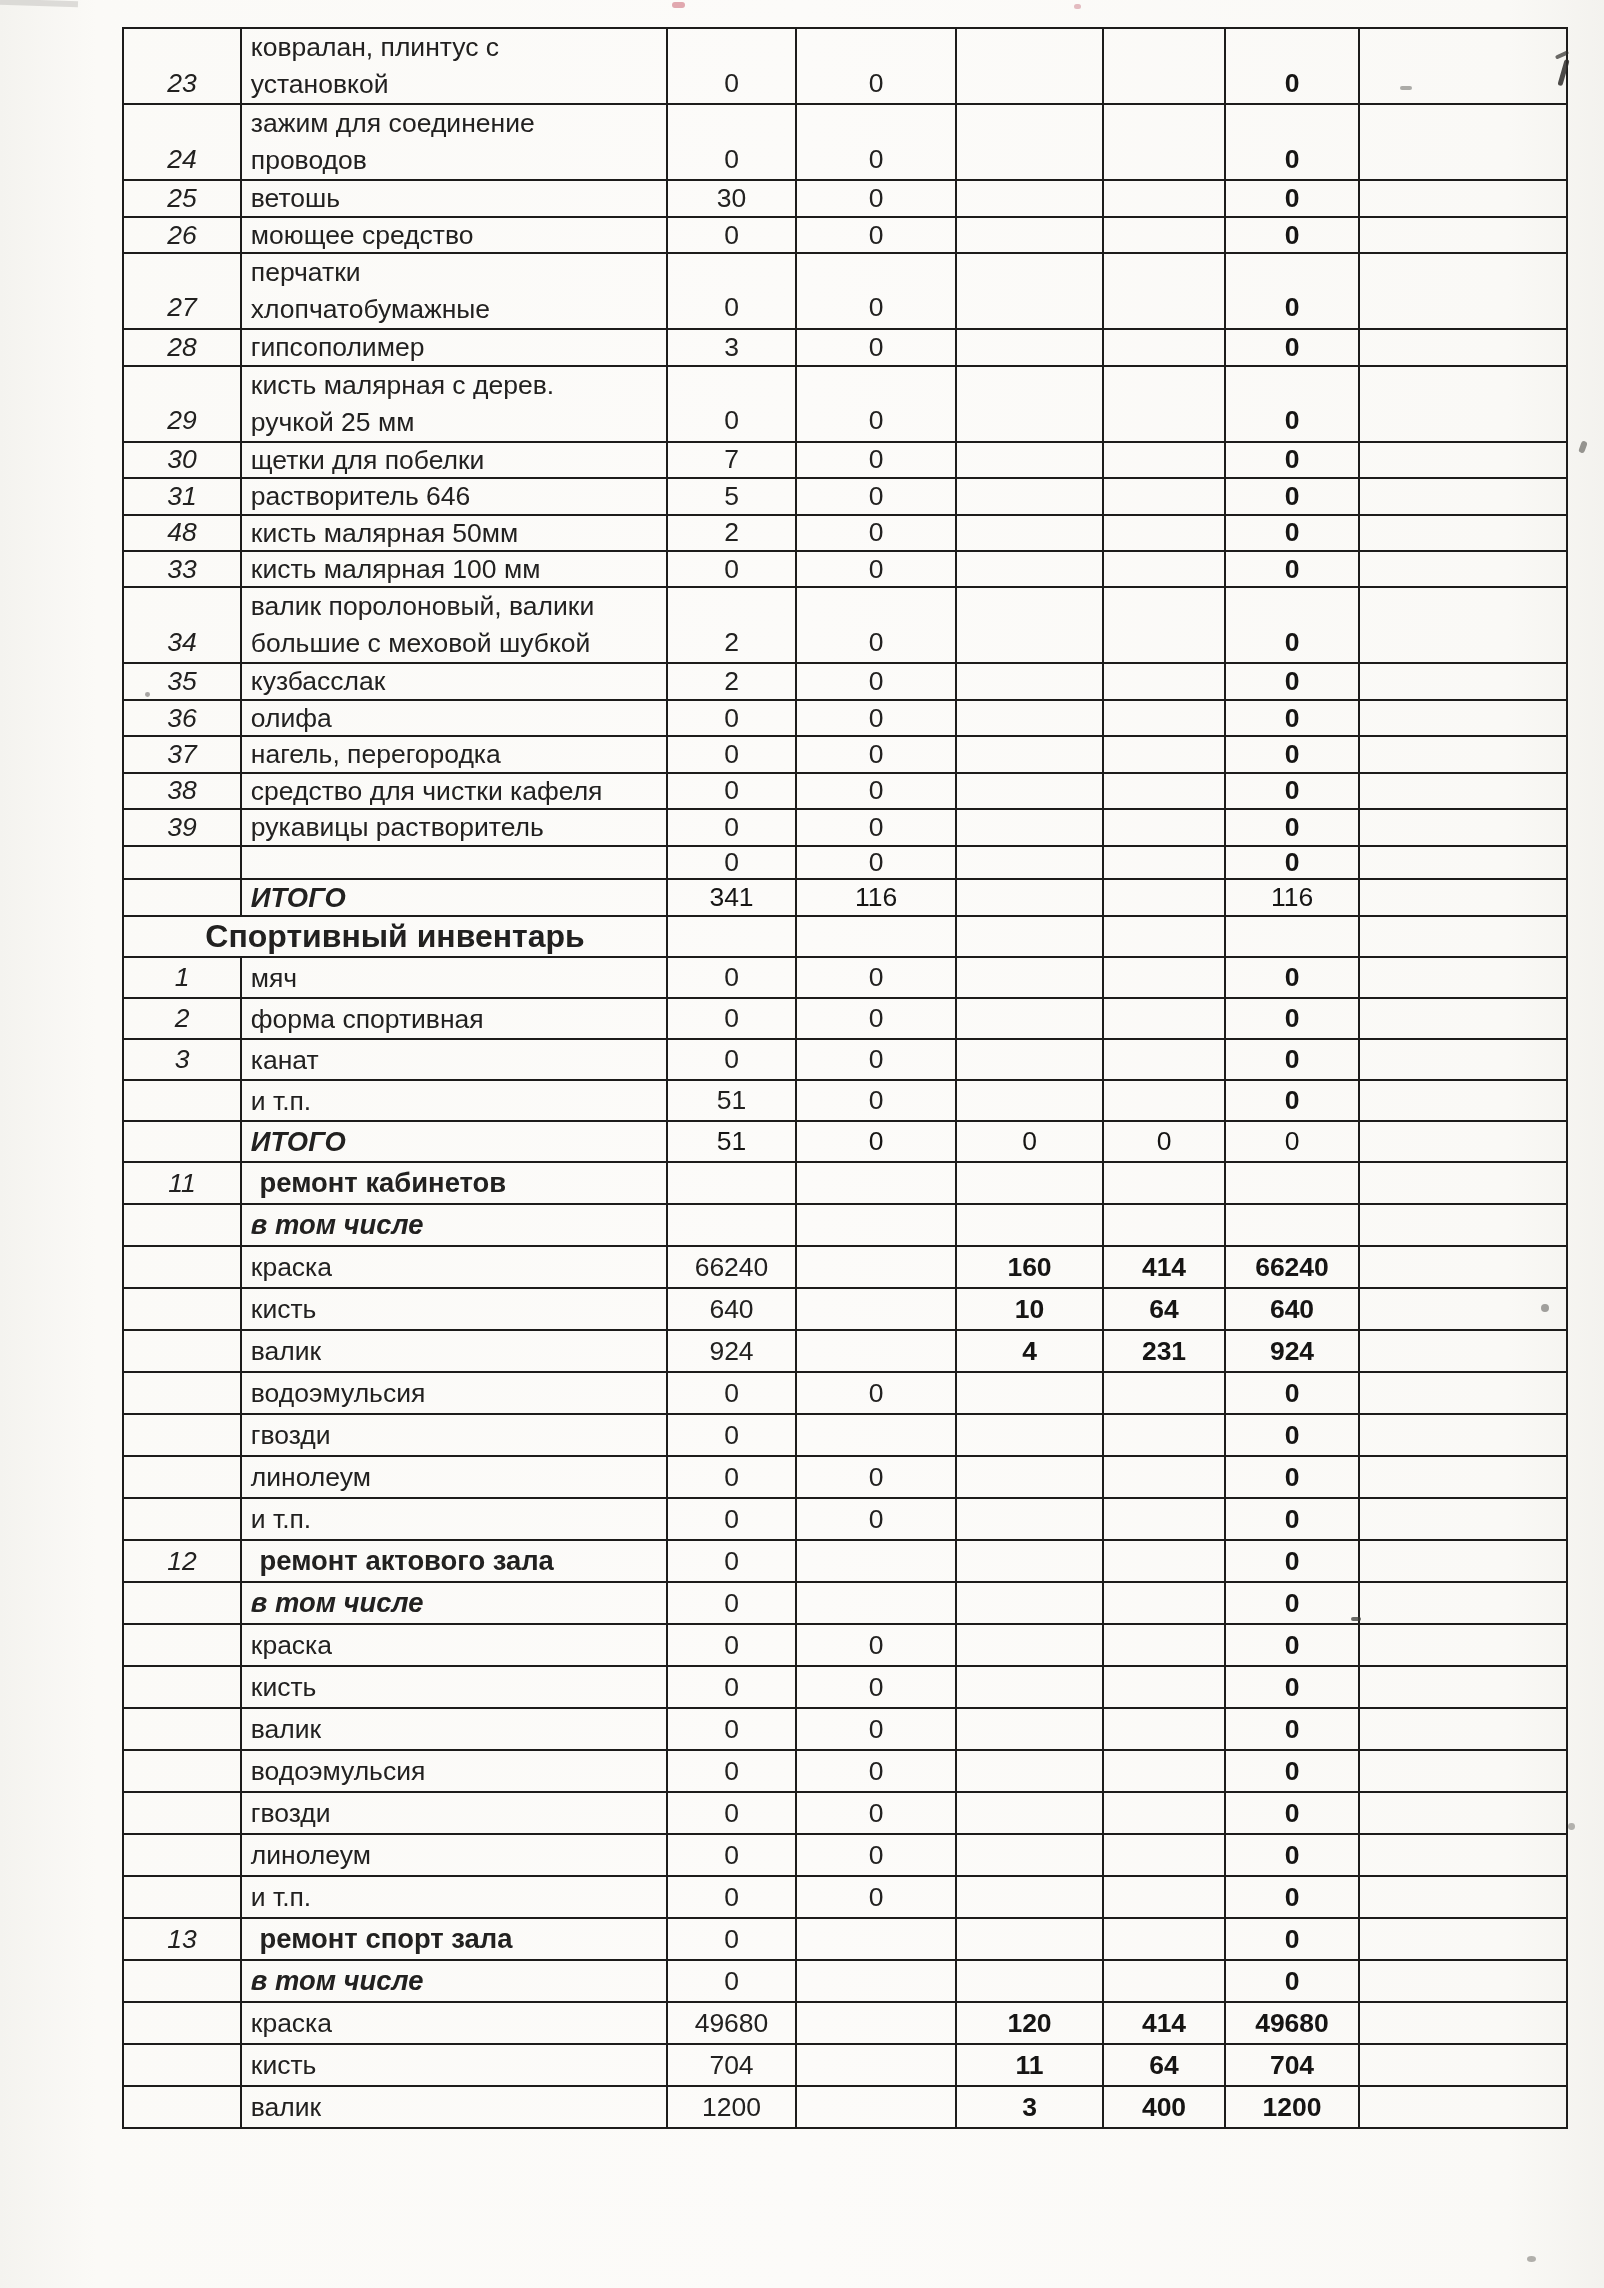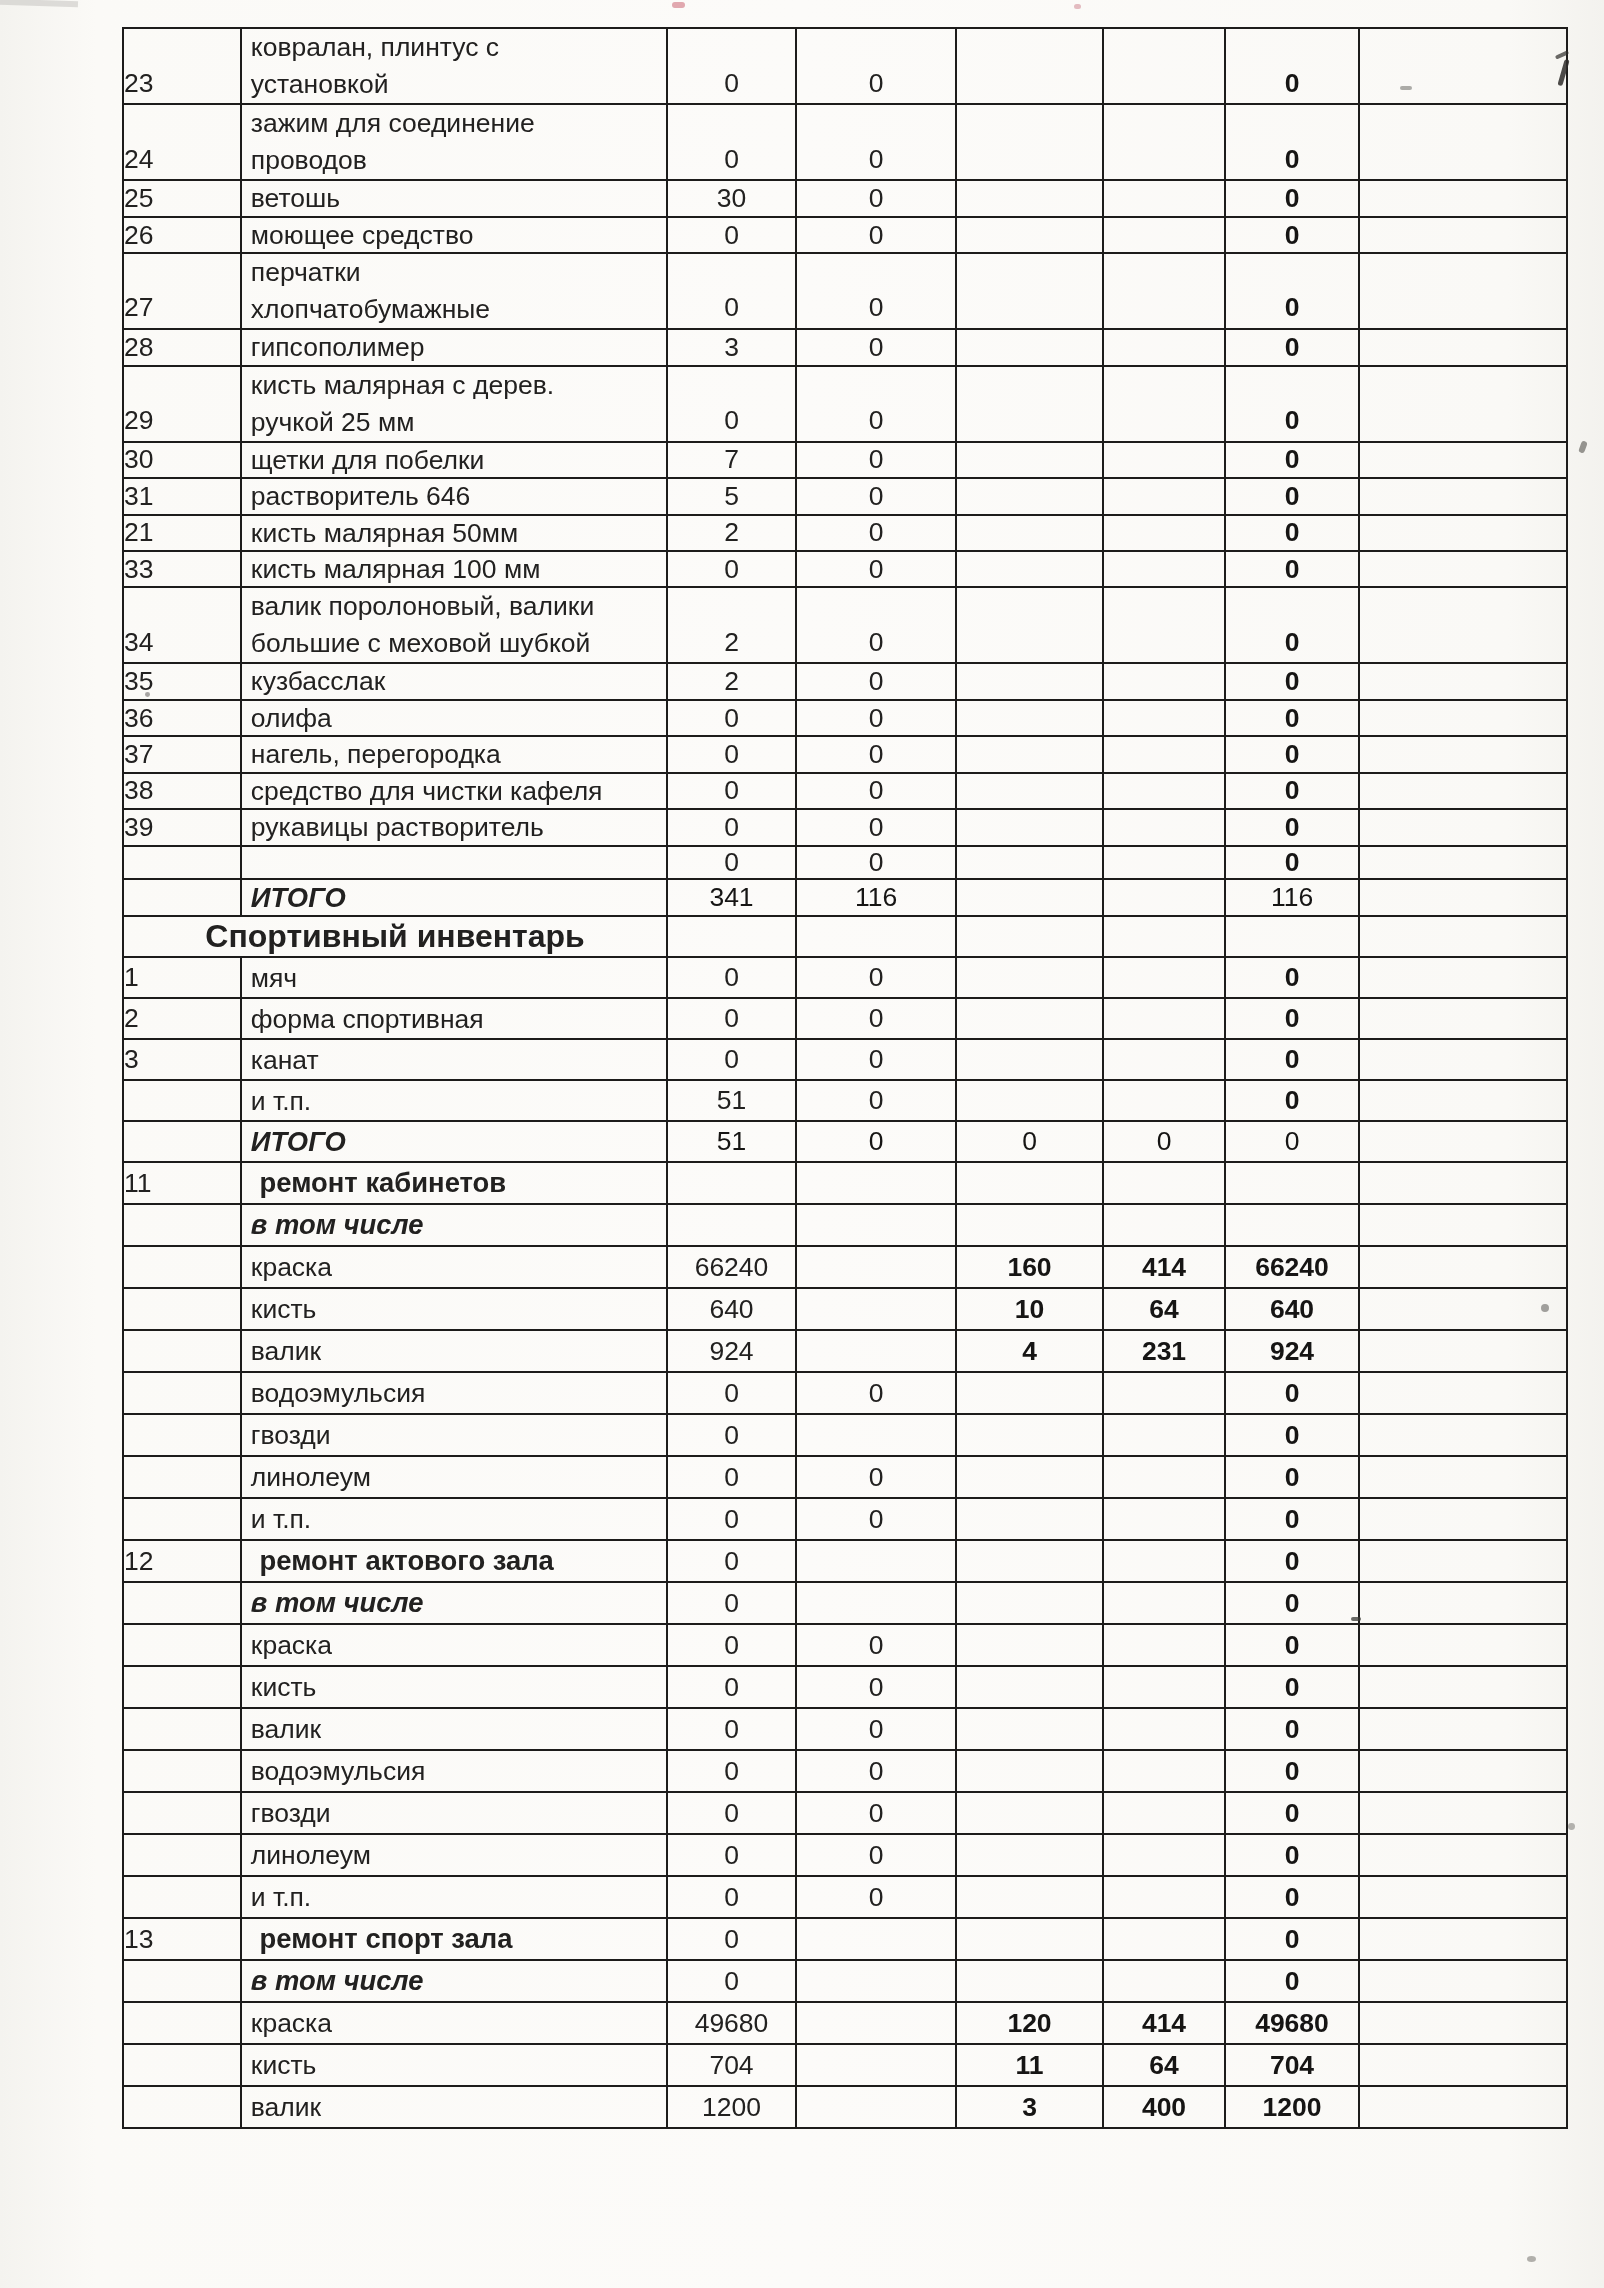--- a/index.html
+++ b/index.html
@@ -24,21 +24,21 @@
     border-bottom: 2.9px solid #1d1c1b;
     font-size: 26.5px;
     vertical-align: middle;
     padding: 0;
     overflow: hidden;
   }
   tr.r-top  { height: 20px; }
   tr.r-tall { height: 76px; }
   tr.r-mid  { height: 41px; }
   tr.r-bot  { height: 42px; }
-  .c-num  { text-align: left; }
+  .c-num  { text-align: center; font-style: italic; }
   .c-name {
     text-align: left; padding-left: 8.8px; padding-right: 16px;
     white-space: pre-line; line-height: 1.3; margin-left: 36px;
   }
   .r-tall .c-name { line-height: 37px; }
   .r-tall .c-num, .r-tall .c-val { vertical-align: bottom; padding-bottom: 4.9px; }
   .c-val  { text-align: center; }
   .c-bold { font-weight: 700; color: #161514; }
   tr.k-total .c-name { font-weight: 700; font-style: italic; font-size: 27.4px; }
   tr.k-total .c-val  { font-weight: 400; color: #161514; }
@@ -163,21 +163,21 @@
         <td class="c-num">31</td>
         <td class="c-name">растворитель 646</td>
         <td class="c-val">5</td>
         <td class="c-val">0</td>
         <td class="c-val c-bold"></td>
         <td class="c-val c-bold"></td>
         <td class="c-val c-bold">0</td>
         <td class="c-val"></td>
       </tr>
       <tr class="r-top k-item">
-        <td class="c-num">21</td>
+        <td class="c-num">48</td>
         <td class="c-name">кисть малярная 50мм</td>
         <td class="c-val">2</td>
         <td class="c-val">0</td>
         <td class="c-val c-bold"></td>
         <td class="c-val c-bold"></td>
         <td class="c-val c-bold">0</td>
         <td class="c-val"></td>
       </tr>
       <tr class="r-top k-item">
         <td class="c-num">33</td>

